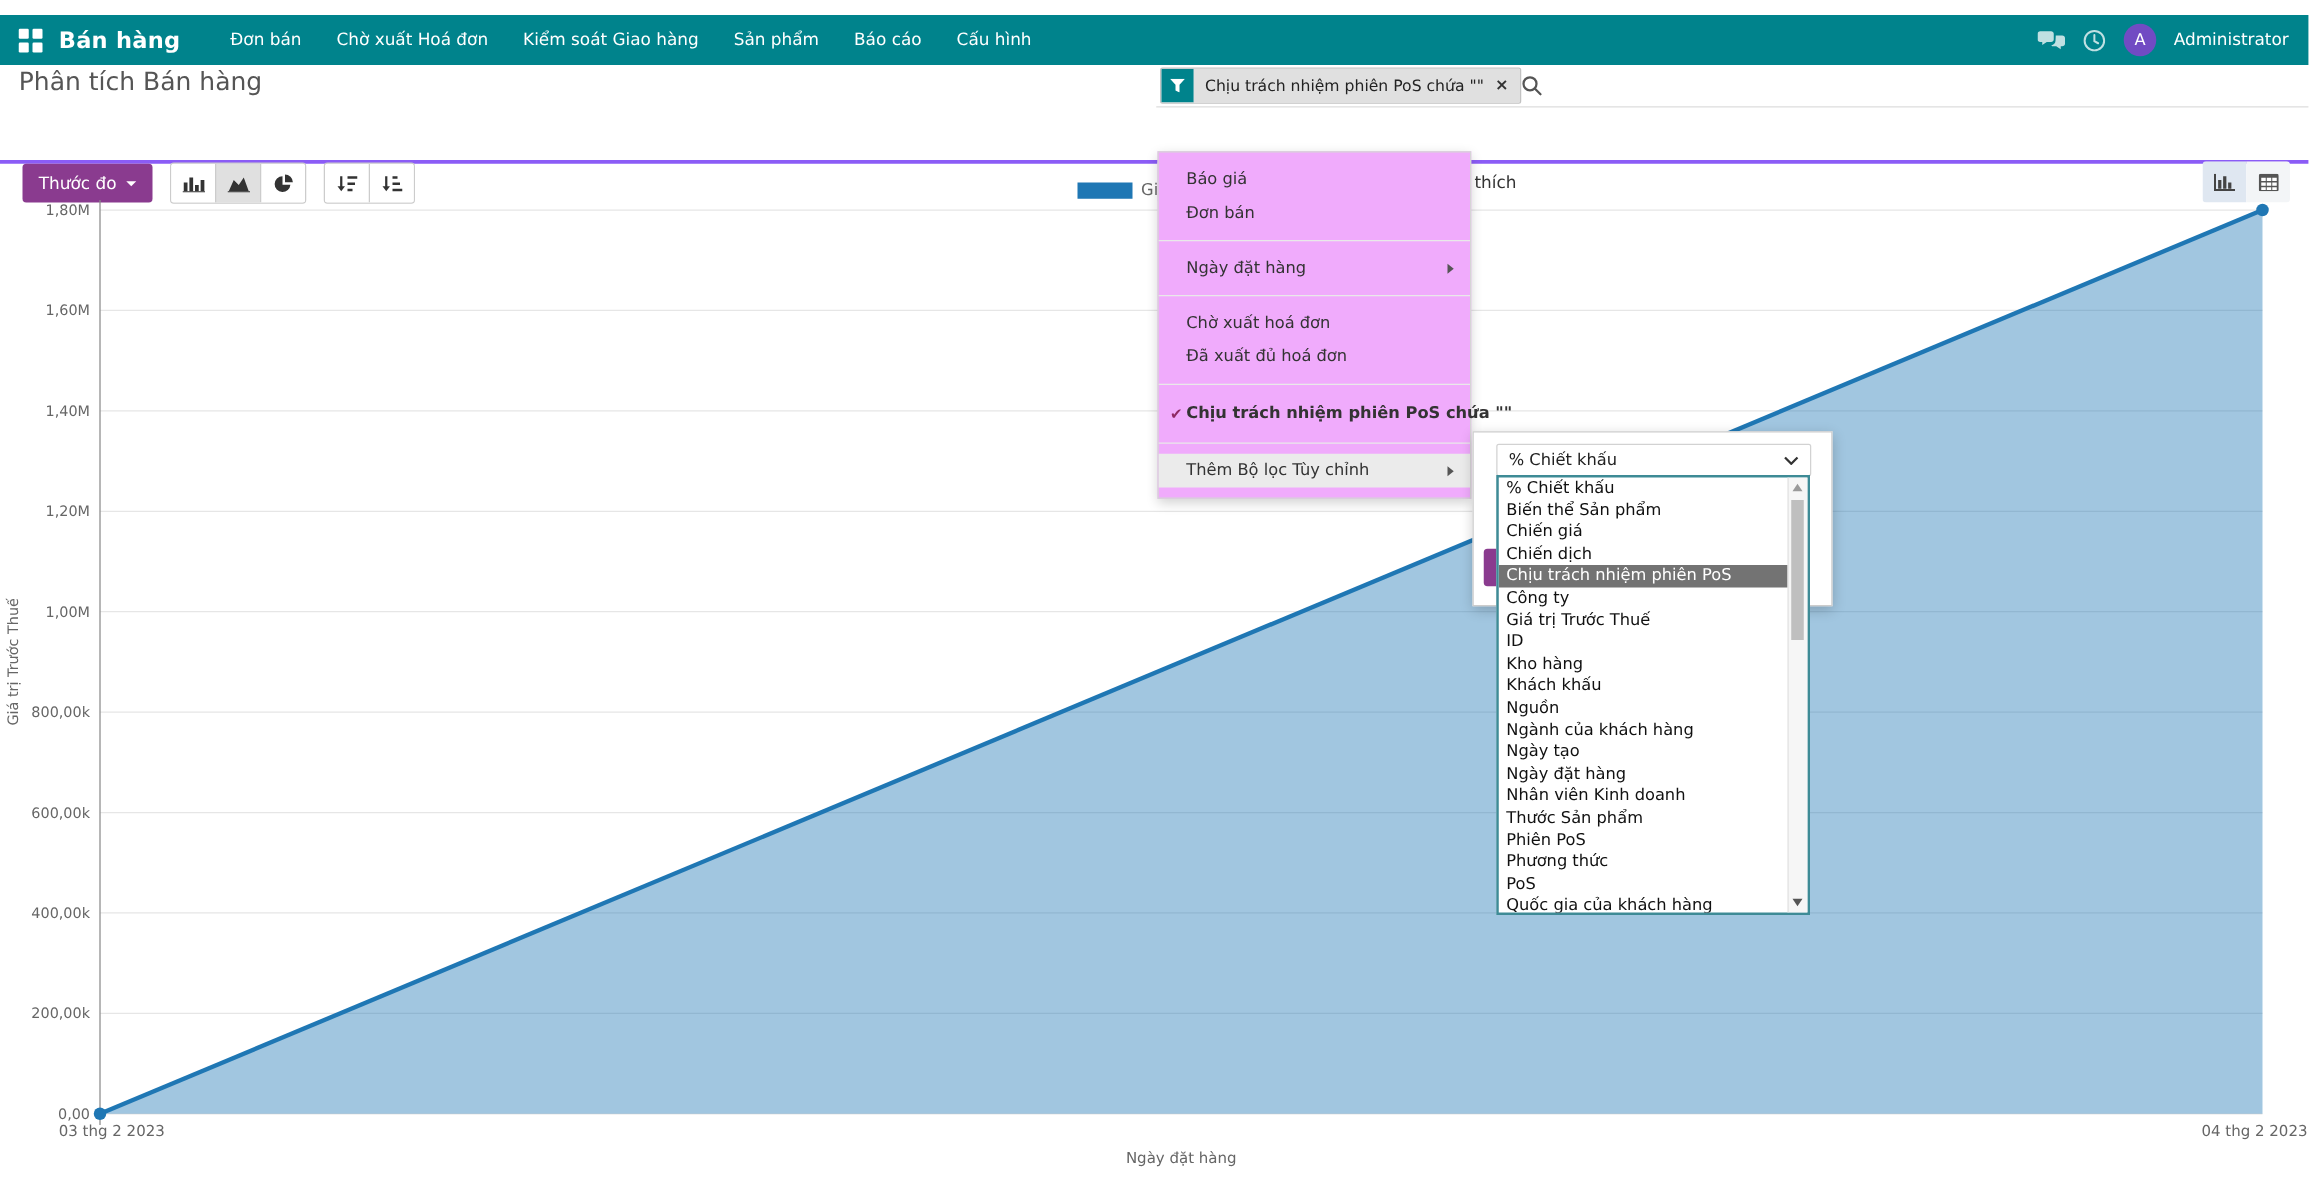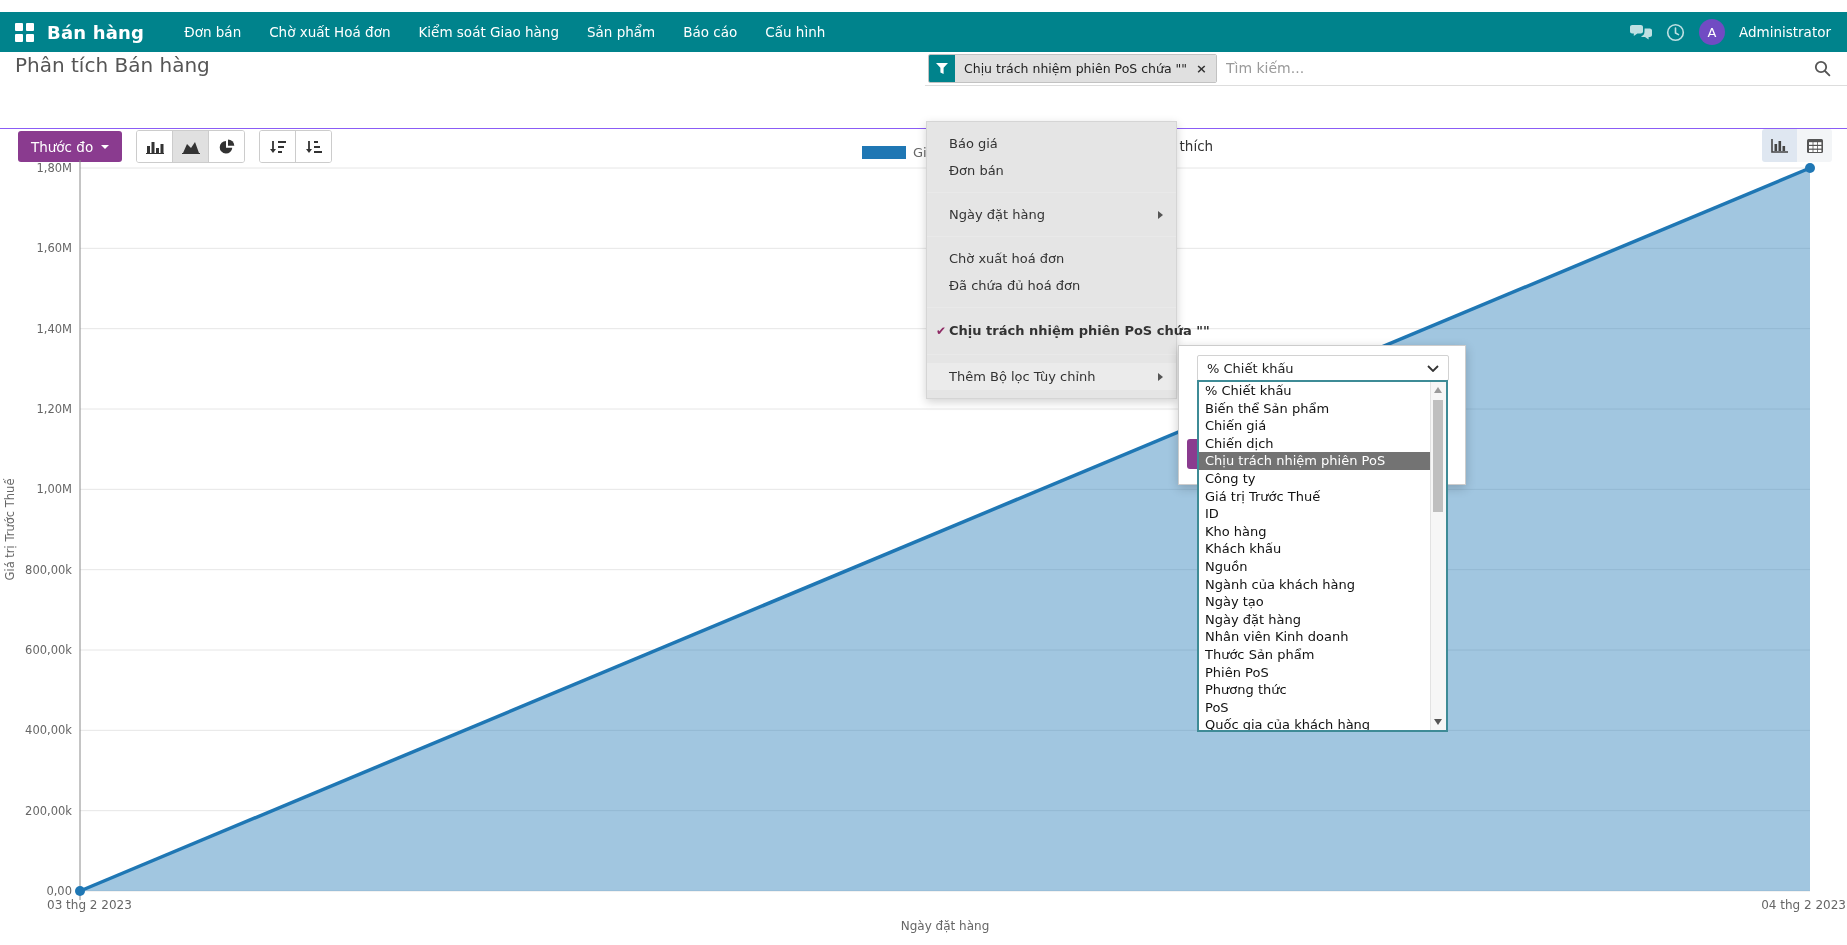--- a/index.html
+++ b/index.html
@@ -13,21 +13,21 @@
   .apps-icon span{width:8px;height:8px;background:#fff;border-radius:1px}
   .brand{font-size:18px;font-weight:700;margin-right:26px;letter-spacing:.2px}
   .nav-item{padding:0 14px;font-size:13.5px;line-height:40px;white-space:nowrap;cursor:pointer}
   .nav-right{margin-left:auto;display:flex;align-items:center;gap:14px;padding-right:16px}
   .nav-ico{opacity:.75;display:flex;align-items:center}
   .avatar{width:26px;height:26px;border-radius:50%;background:#714bc3;display:flex;align-items:center;
           justify-content:center;font-size:13px;font-weight:500}
   .user-name{font-size:13.5px}
 
   
-  .control{position:absolute;top:40px;left:0;width:100%;height:88px;background:#fff;border-bottom:1px solid #8b5cf6}
+  .control{position:absolute;top:40px;left:0;width:100%;height:88px;background:#fff;border-bottom:3px solid #8b5cf6}
   .page-title{position:absolute;left:15px;top:13px;font-size:20px;color:#555}
   .searchbar{position:absolute;left:925px;top:11px;right:0;height:34px;border-bottom:1px solid #ddd;
              display:flex;align-items:center}
   .facet{display:flex;align-items:stretch;border:1px solid #c2c2c2;border-radius:2px;overflow:hidden;
          height:27px;margin-left:3px;flex:none}
   .facet-ico{width:26px;background:#00838c;display:flex;align-items:center;justify-content:center}
   .facet-body{background:#e0e0e0;display:flex;align-items:center;padding:0 9px;font-size:12.5px;color:#222;gap:9px;white-space:nowrap}
   .facet-x{font-weight:700;color:#333;font-size:13px;cursor:pointer}
   .search-input{border:none;outline:none;flex:1;font-size:14px;color:#444;padding:0 9px;font-family:inherit;background:transparent}
   .search-input::placeholder{color:#9a9a9a}
@@ -56,21 +56,21 @@
   .chart{position:absolute;top:128px;left:0;width:1847px;height:817px}
   .legend{position:absolute;top:17px;left:80px;width:1730px;display:flex;justify-content:center;
           align-items:center;gap:7px;font-size:13px;color:#666}
   .legend-swatch{width:44px;height:13px;background:#1f77b4}
   svg .grid{stroke:#e6e6e6;stroke-width:1}
   svg .axis{stroke:#8a8a8a;stroke-width:1}
   svg .ytick{fill:#666;font-size:11.5px;text-anchor:end;font-family:inherit}
   svg .xtick{fill:#666;font-size:12px;font-family:inherit}
 
   
-  .dropdown{position:absolute;left:926px;top:121px;width:249px;background:#e5e5e5;border:1px solid #d5d5d5;
+  .dropdown{position:absolute;left:926px;top:121px;width:249px;background:#f0abfc;border:1px solid #d5d5d5;
             box-shadow:0 3px 9px rgba(0,0,0,.18);padding:8px 0;z-index:20}
   .fm-item{height:27px;line-height:27px;padding:0 22px;font-size:13px;color:#333;position:relative;
            white-space:nowrap;cursor:pointer}
   .fm-item.submenu::after{content:'';position:absolute;right:13px;top:50%;margin-top:-4px;
            border-left:5px solid #555;border-top:4px solid transparent;border-bottom:4px solid transparent}
   .fm-item.checked{font-weight:700;height:30px;line-height:30px}
   .fm-item.checked::before{content:'✔';position:absolute;left:9px;color:#8e2a64;font-weight:400;font-size:12px}
   .fm-item.active{background:#ebebeb}
   .fm-item.sep{height:1px;padding:0;margin:8px 0;background:#e9e9e9;cursor:default}
 
@@ -143,21 +143,20 @@
         <div class="facet-ico">
           <svg width="12" height="11" viewBox="0 0 12 11">
               <path fill="#ffffff" d="M0 0h12l-4.4 4.8V11L4.4 9.4V4.8z"></path>
             </svg>
         </div>
         <div class="facet-body">
           <span>Chịu trách nhiệm phiên PoS chứa ""</span>
           <span class="facet-x">×</span>
         </div>
       </div>
-      <input class="search-input" type="text" placeholder="Tìm kiếm..." style="">
       <span class="search-glass">
         <svg width="17" height="17" viewBox="0 0 17 17">
             <circle cx="7" cy="7" r="5.2" fill="none" stroke="#555" stroke-width="1.8"></circle>
             <path d="M11 11l4.4 4.4" stroke="#555" stroke-width="1.8" stroke-linecap="round"></path>
           </svg>
       </span>
     </div>
 
     <div class="toolbar-left">
       <div class="btn-measure">
@@ -293,21 +292,21 @@
   </div>
 
   <div class="dropdown">
 
   <div class="fm-item"><span>Báo giá</span></div>
       <div class="fm-item"><span>Đơn bán</span></div>
       <div class="fm-item sep"><span></span></div>
       <div class="fm-item submenu"><span>Ngày đặt hàng</span></div>
       <div class="fm-item sep"><span></span></div>
       <div class="fm-item"><span>Chờ xuất hoá đơn</span></div>
-      <div class="fm-item"><span>Đã chứa đủ hoá đơn</span></div>
+      <div class="fm-item"><span>Đã xuất đủ hoá đơn</span></div>
       <div class="fm-item sep"><span></span></div>
       <div class="fm-item checked"><span>Chịu trách nhiệm phiên PoS chứa ""</span></div>
       <div class="fm-item sep"><span></span></div>
       <div class="fm-item submenu active"><span>Thêm Bộ lọc Tùy chỉnh</span></div>
     </div>
 
   <div class="cpanel">
     <div class="cselect">
       <span>% Chiết khấu</span>
       <svg width="12" height="7" viewBox="0 0 12 7">

